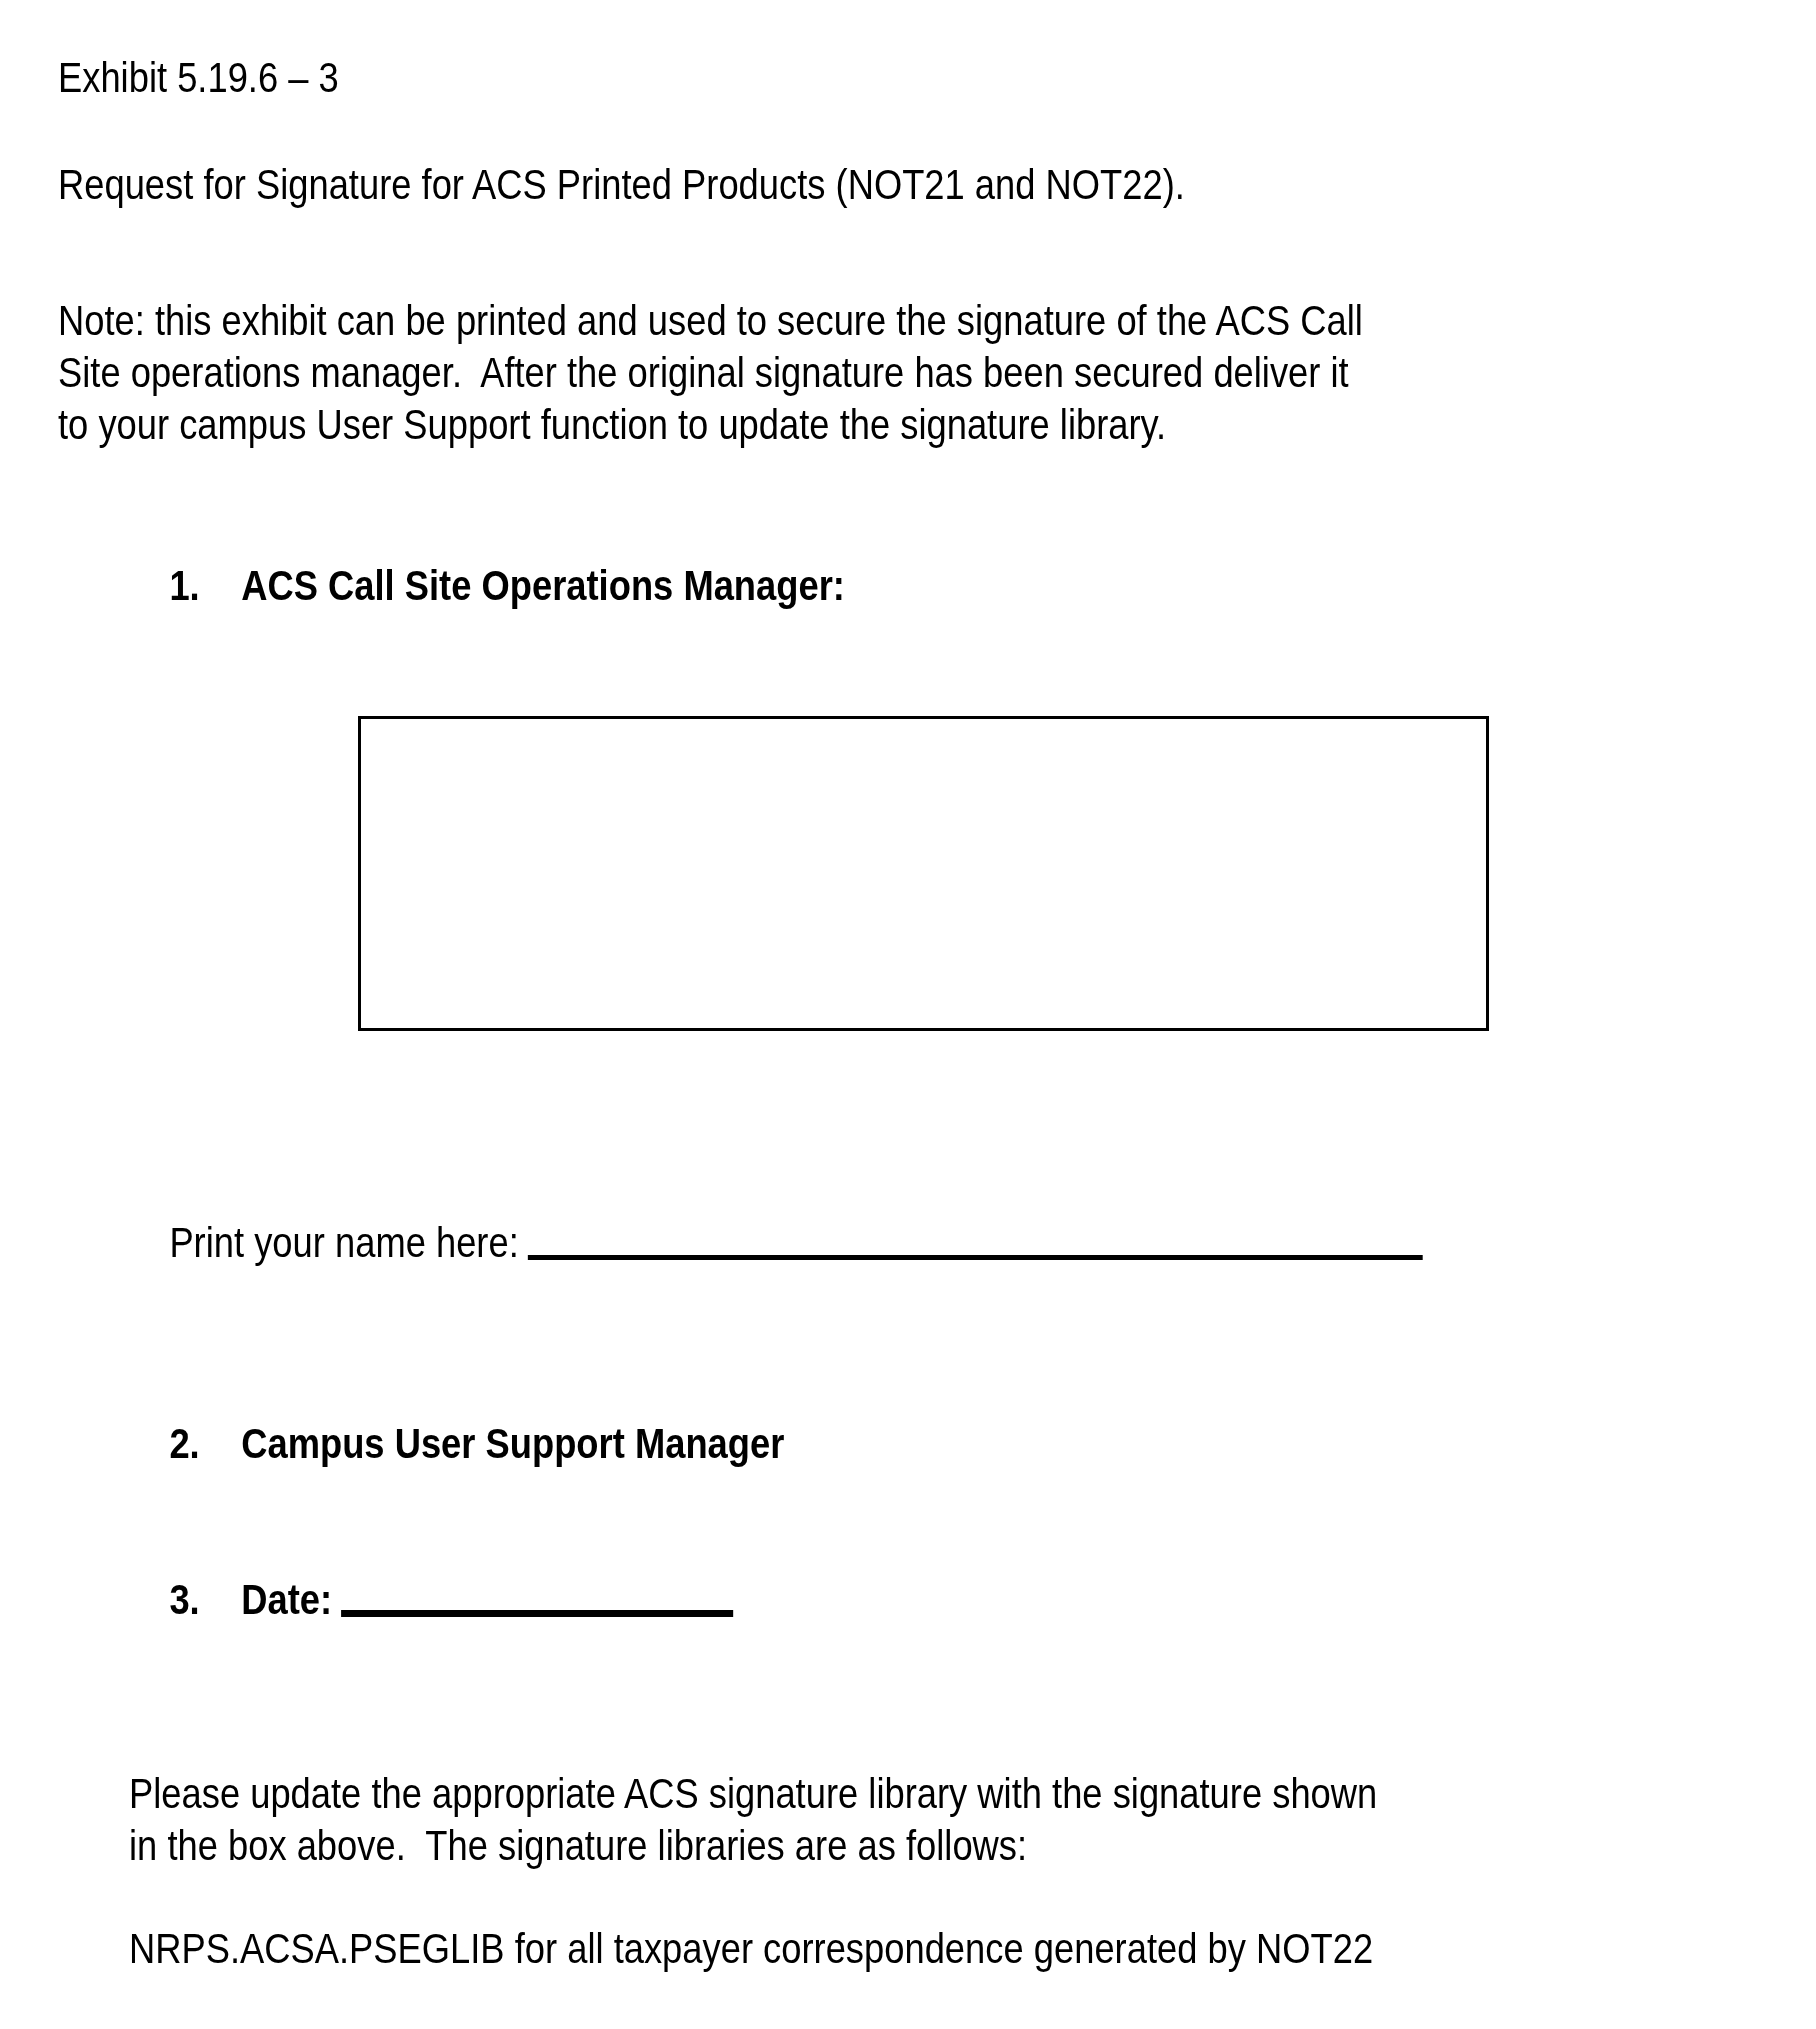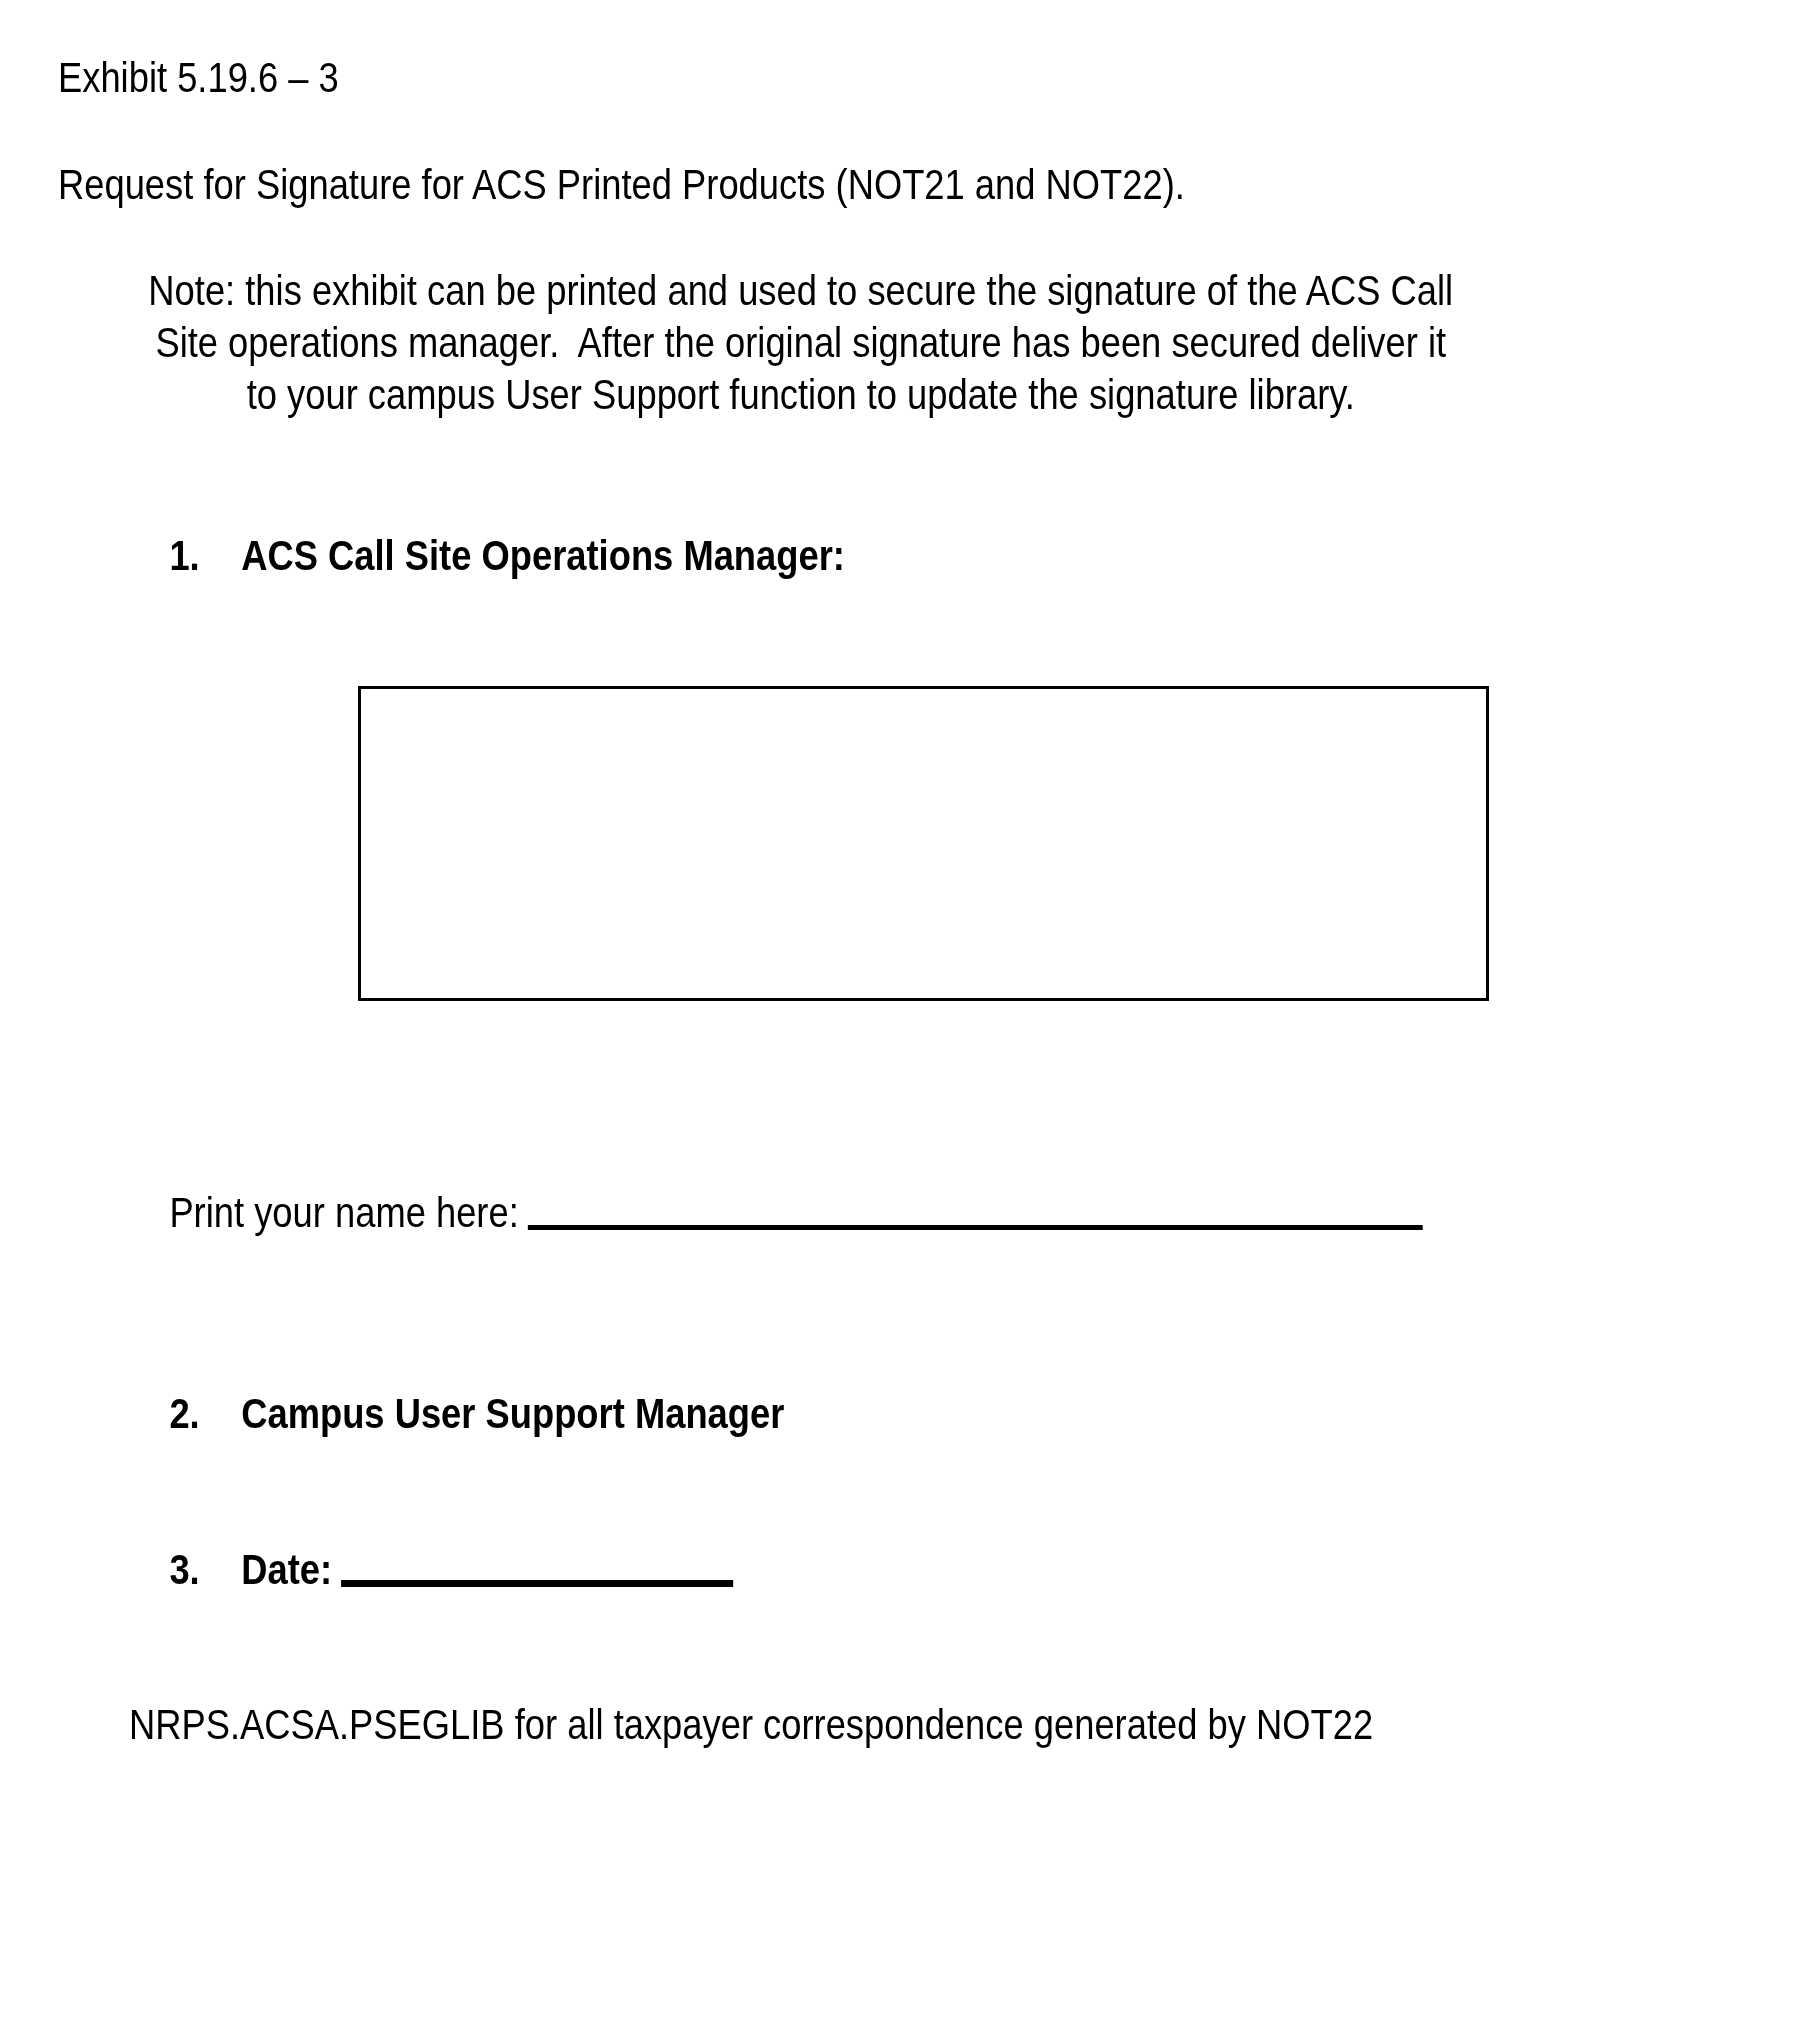--- a/index.html
+++ b/index.html
@@ -19,21 +19,21 @@
   .ln {
     white-space: pre;
     transform: scaleX(0.845);
     transform-origin: 0 0;
   }
   .ind { margin-left: 71px; }       
   .b   { font-weight: bold; }
   .num { display: inline-block; width: 85px; } 
 
   .mt-sub    { margin-top: 55px; }
-  .mt-note   { margin-top: 54px; text-align: center; }
+  .mt-note   { margin-top: 84px; }
   .mt-s1     { margin-top: 57px; }
   .mt-box    { margin-top: 53px; }
   .mt-print  { margin-top: 133px; }
   .mt-s2     { margin-top: 45px; }
   .mt-please { margin-top: 90px; }
   .mt-lib    { margin-top: 51px; }
 
   .sigbox {
     margin-left: 300px;             
     width: 1131px;
@@ -79,20 +79,24 @@
   </div>
 
   <div class="ln ind b mt-s2">
     <span class="num">2.</span><span>Campus User Support Manager</span>
   </div>
 
   <div class="ln ind b">
     <span class="num">3.</span><span>Date:</span><span class="gap"></span><span class="bar date"></span>
   </div>
 
+  <div class="mt-please">
+    <div class="ln ind">Please update the appropriate ACS signature library with the signature shown</div>
+    <div class="ln ind">in the box above.  The signature libraries are as follows:</div>
+  </div>
 
   <div class="mt-lib">
     <div class="ln ind">NRPS.ACSA.PSEGLIB for all taxpayer correspondence generated by NOT22</div>
 
   </div>
 
 </div>
 
 
 </body></html>

